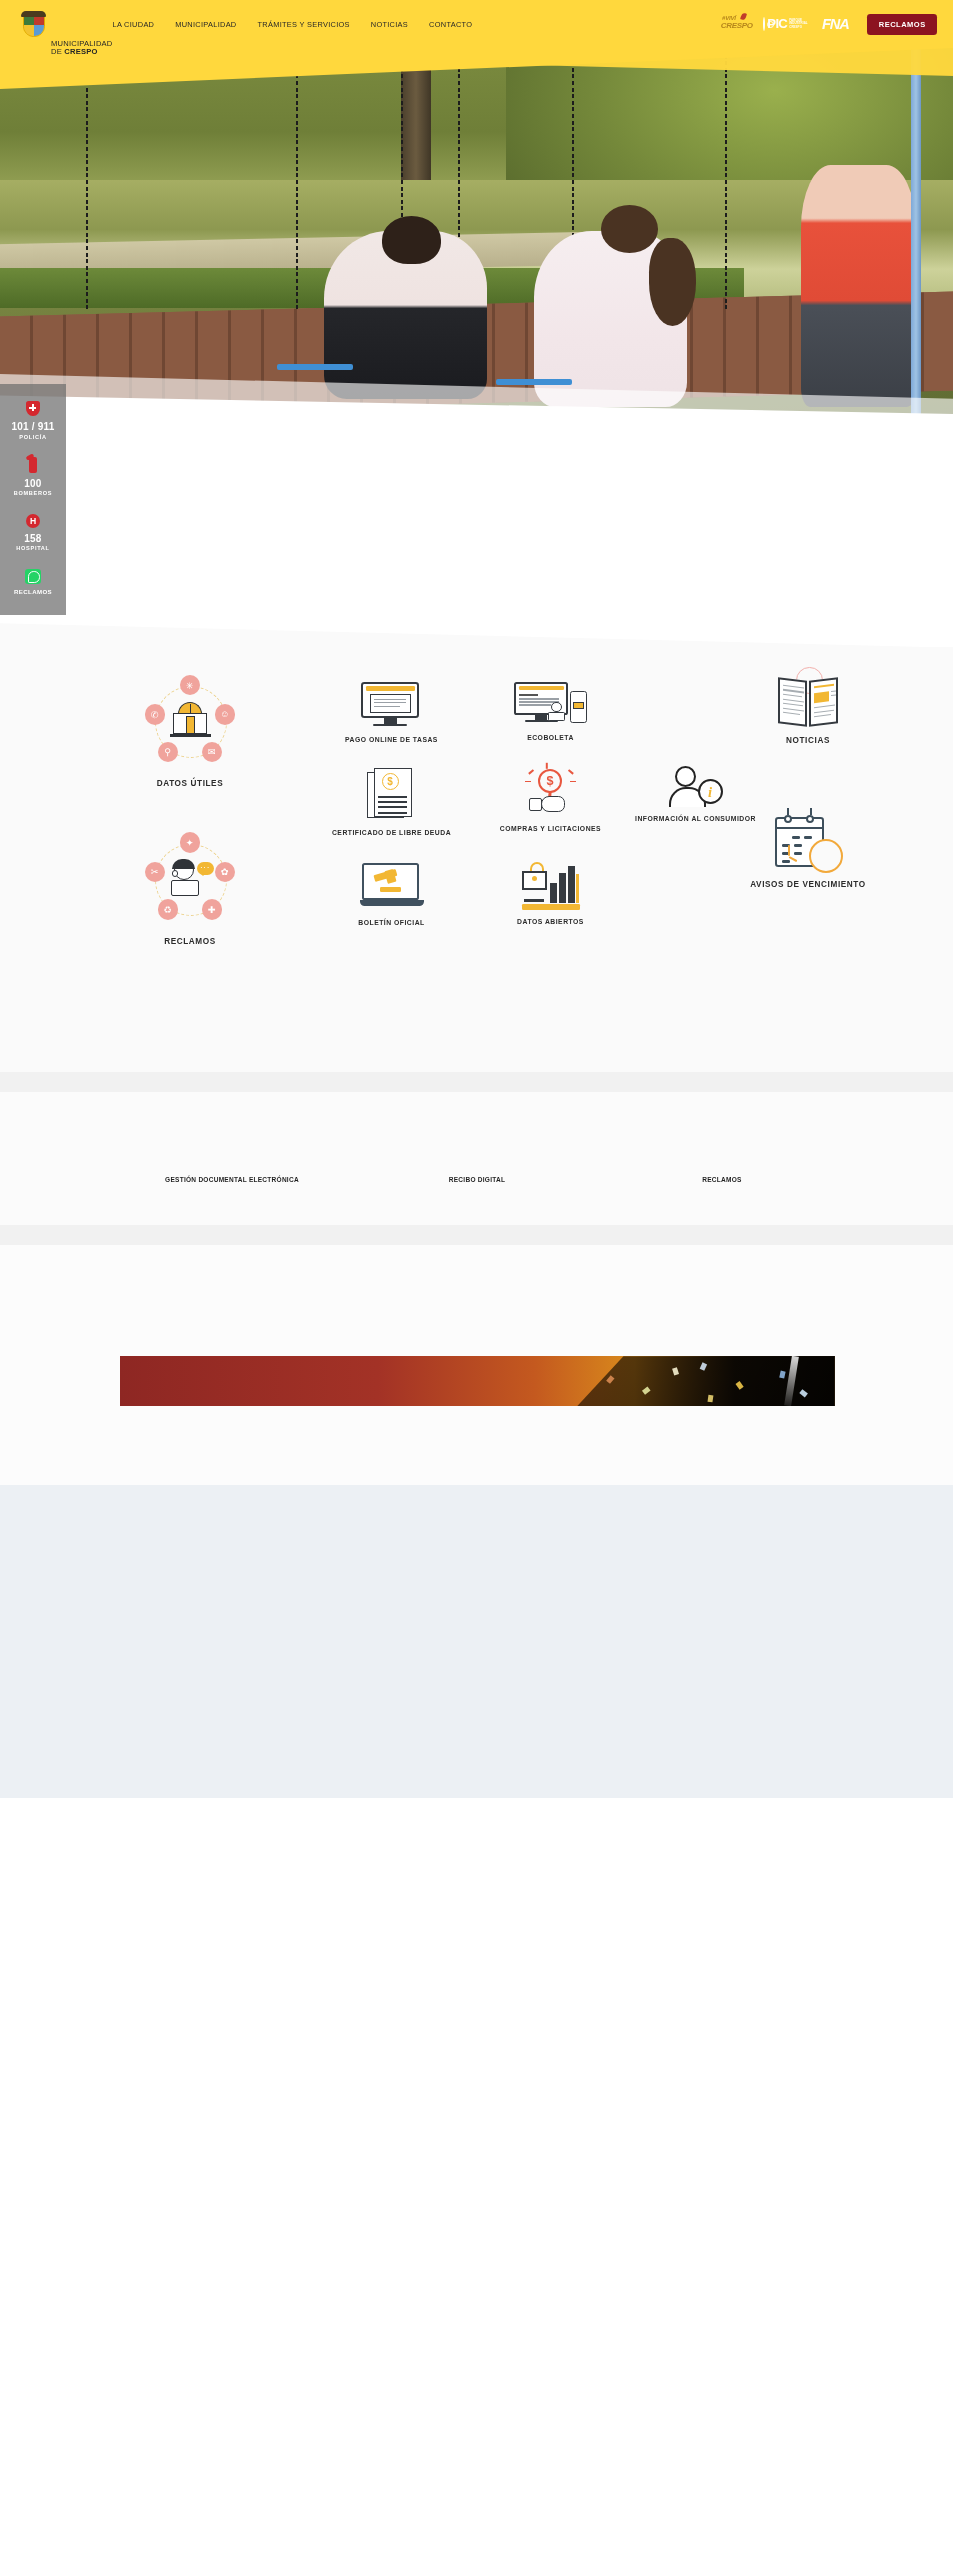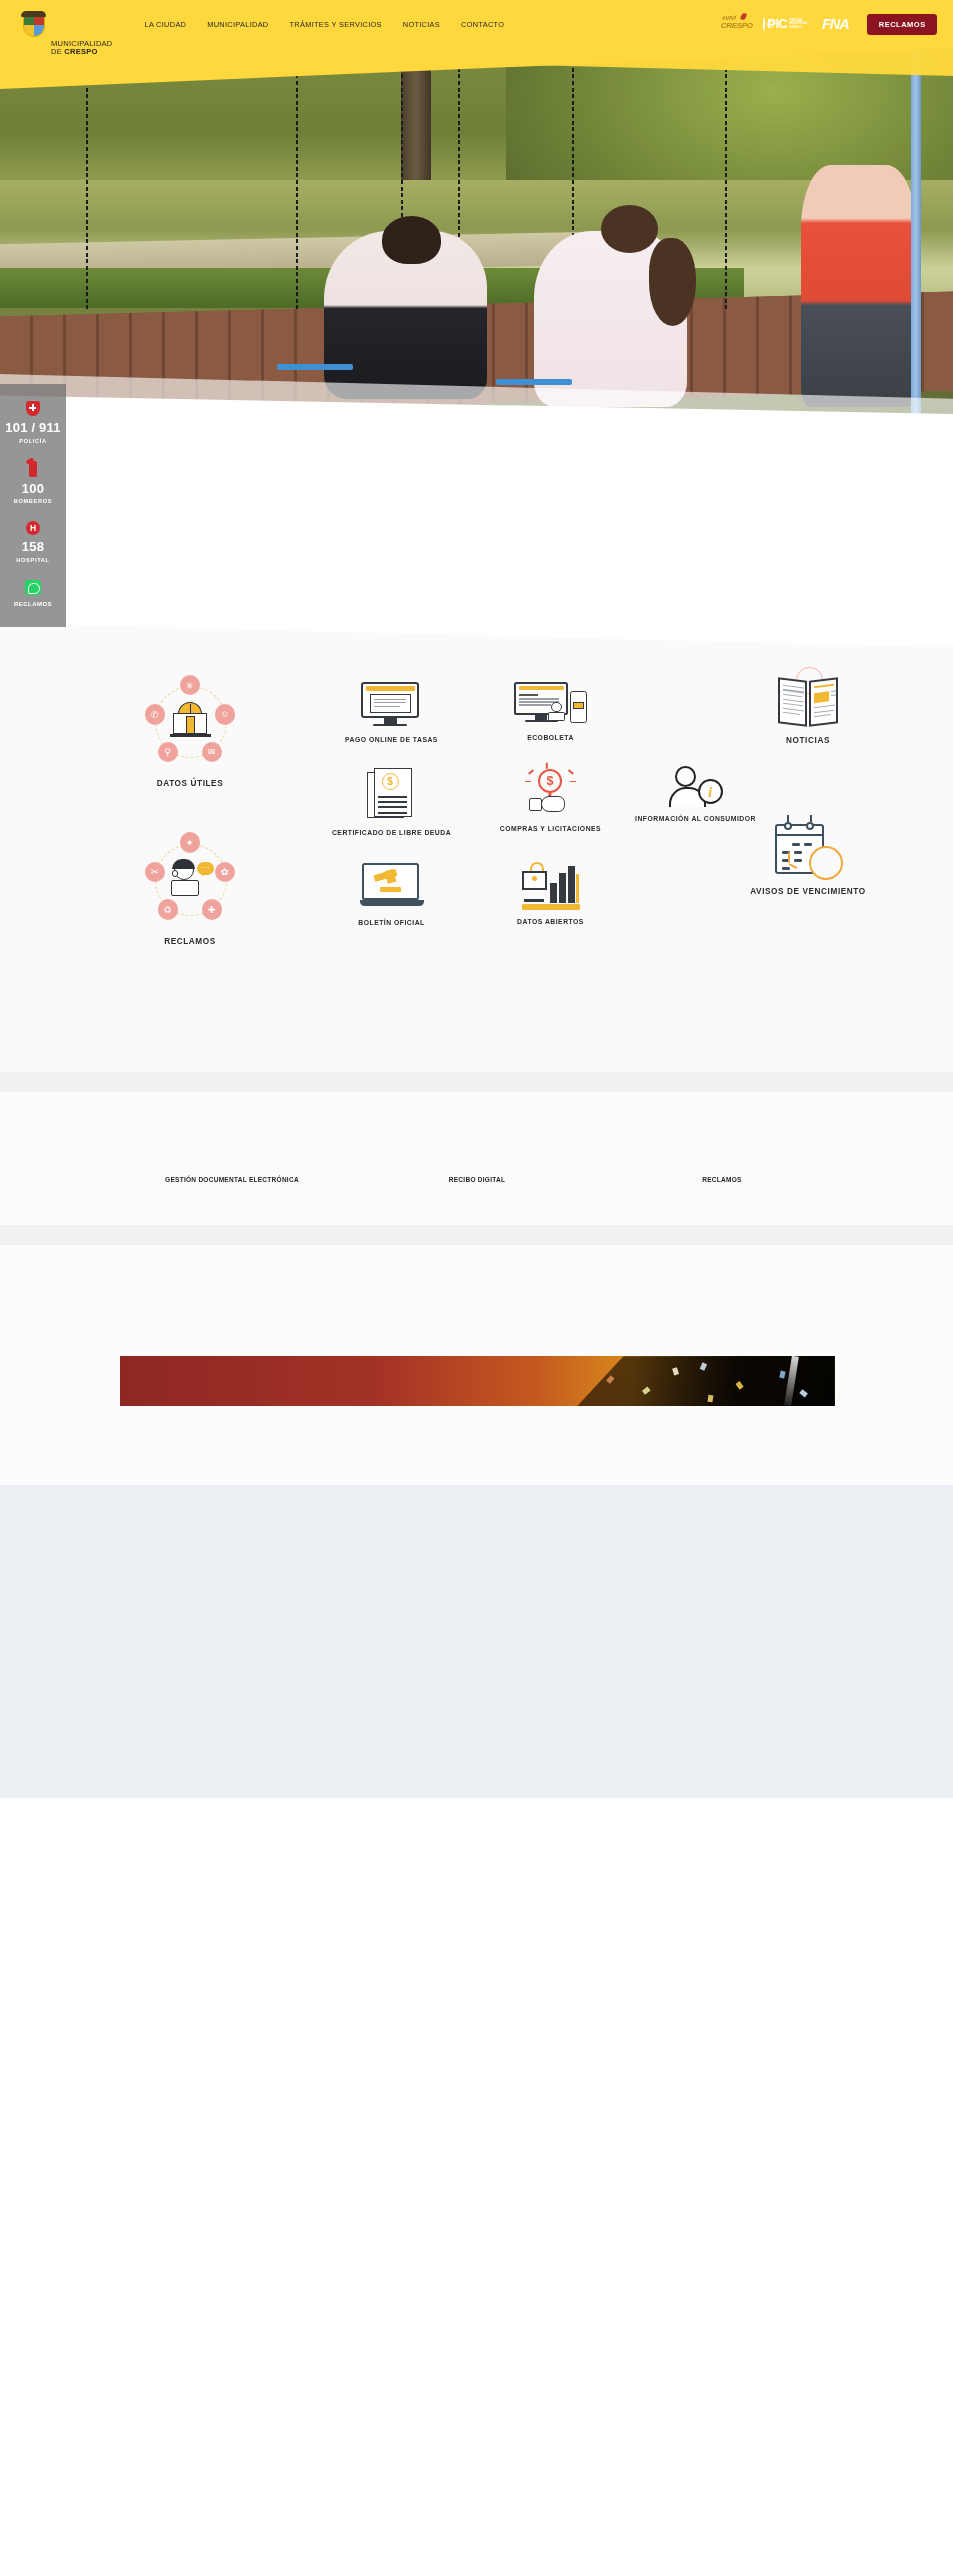--- a/index.html
+++ b/index.html
@@ -37,21 +37,21 @@
   .crest .q4{right:0;bottom:0;background:#5b9bd5;}
   .crest .band{
     position:absolute;left:-1.3px;top:0px;width:25px;height:6px;
     background:#4a3b1e;border-radius:6px 6px 1.3px 1.3px;
   }
   .brandtext{line-height:1.08;color:#262626;margin-top:48px;}
   .brandtext .l1{font-size:7.6px;letter-spacing:0.2px;font-weight:400;}
   .brandtext .l2{font-size:7.6px;letter-spacing:0.2px;}
   .brandtext .l2 b{font-weight:700;}
 
-  .nav{display:flex;align-items:center;gap:21px;margin-left:32px;}
+  .nav{display:flex;align-items:center;gap:21px;}
   .nav a{
     color:#262626;text-decoration:none;font-size:7.4px;
     letter-spacing:0.3px;font-weight:500;white-space:nowrap;
   }
 
   .headright{margin-left:auto;display:flex;align-items:center;gap:14.6px;margin-right:17px;}
   .hlogo{opacity:.97;display:flex;align-items:center;justify-content:center;}
   .logo-vivi{width:28px;height:22.5px;position:relative;}
   .logo-vivi .t1{
     position:absolute;top:2px;left:1.3px;font-size:6px;font-weight:700;
@@ -176,21 +176,21 @@
   .ic-police:before{content:"";position:absolute;left:2.6px;top:5.3px;
     width:7.3px;height:2px;background:#fff;}
   .ic-fire{width:8.6px;height:15.2px;background:#d4282f;border-radius:2px;position:relative;margin-left:2px;}
   .ic-fire:after{content:"";position:absolute;left:-2.6px;top:-2.6px;width:8px;height:4px;
     background:#d4282f;border-radius:2px;transform:rotate(-28deg);}
   .ic-hosp{width:14px;height:14px;border-radius:50%;background:#d4282f;
     color:#fff;font-size:8.6px;font-weight:800;line-height:14px;}
   .ic-wa{width:15.2px;height:15.2px;border-radius:3.3px;background:#25d366;position:relative;}
   .ic-wa:after{content:"";position:absolute;left:3px;top:2.6px;width:9.3px;height:9.3px;
     border:1.5px solid #fff;border-radius:50% 50% 50% 10%;}
-  .emerg .num{color:#fff;font-size:13px;font-weight:700;letter-spacing:0.2px;line-height:1.3;}
+  .emerg .num{color:#fff;font-size:10px;font-weight:700;letter-spacing:0.2px;line-height:1.3;}
   .emerg .lbl{color:#fff;font-size:5.6px;font-weight:600;letter-spacing:0.7px;margin-top:0.7px;}
   .emerg .wa-label{color:#fff;font-size:6.1px;font-weight:700;letter-spacing:0.4px;margin-top:4.6px;}
 
   
   .gap-white{width:954px;height:233px;background:#fff;position:relative;}
   .slant-sep{
     position:absolute;left:0;bottom:-0.7px;width:100%;height:37px;
     background:#fafafa;clip-path:polygon(0 34%,100% 100%,100% 100%,0 100%);
   }
 
@@ -692,21 +692,21 @@
             <div class="tl" style="left:20px;top:14.6px;width:5.3px"></div>
             <div class="tl" style="left:3.3px;top:25px;width:21px"></div>
             <div class="tl" style="left:3.3px;top:30px;width:20px"></div>
             <div class="tl" style="left:3.3px;top:34px;width:17px"></div>
           </div>
         </div>
           </div>
         <div class="cap">NOTICIAS</div>
       </div>
 
-      <div class="svc" style="left:639px;top:152px;width:132px;">
+      <div class="svc" style="left:639px;top:145px;width:132px;">
         <div class="art">
             <div class="avisos">
           <div class="cal"></div>
               <div class="top"></div>
           <div class="stem" style="left:13.2px"></div>
               <div class="stem" style="left:36px"></div>
           <div class="ring" style="left:10px;top:2.6px"></div>
               <div class="ring" style="left:32px;top:2.6px"></div>
           <div class="dash" style="left:18.5px;top:24px;width:8px"></div>
           <div class="dash" style="left:30.5px;top:24px;width:8px"></div>

